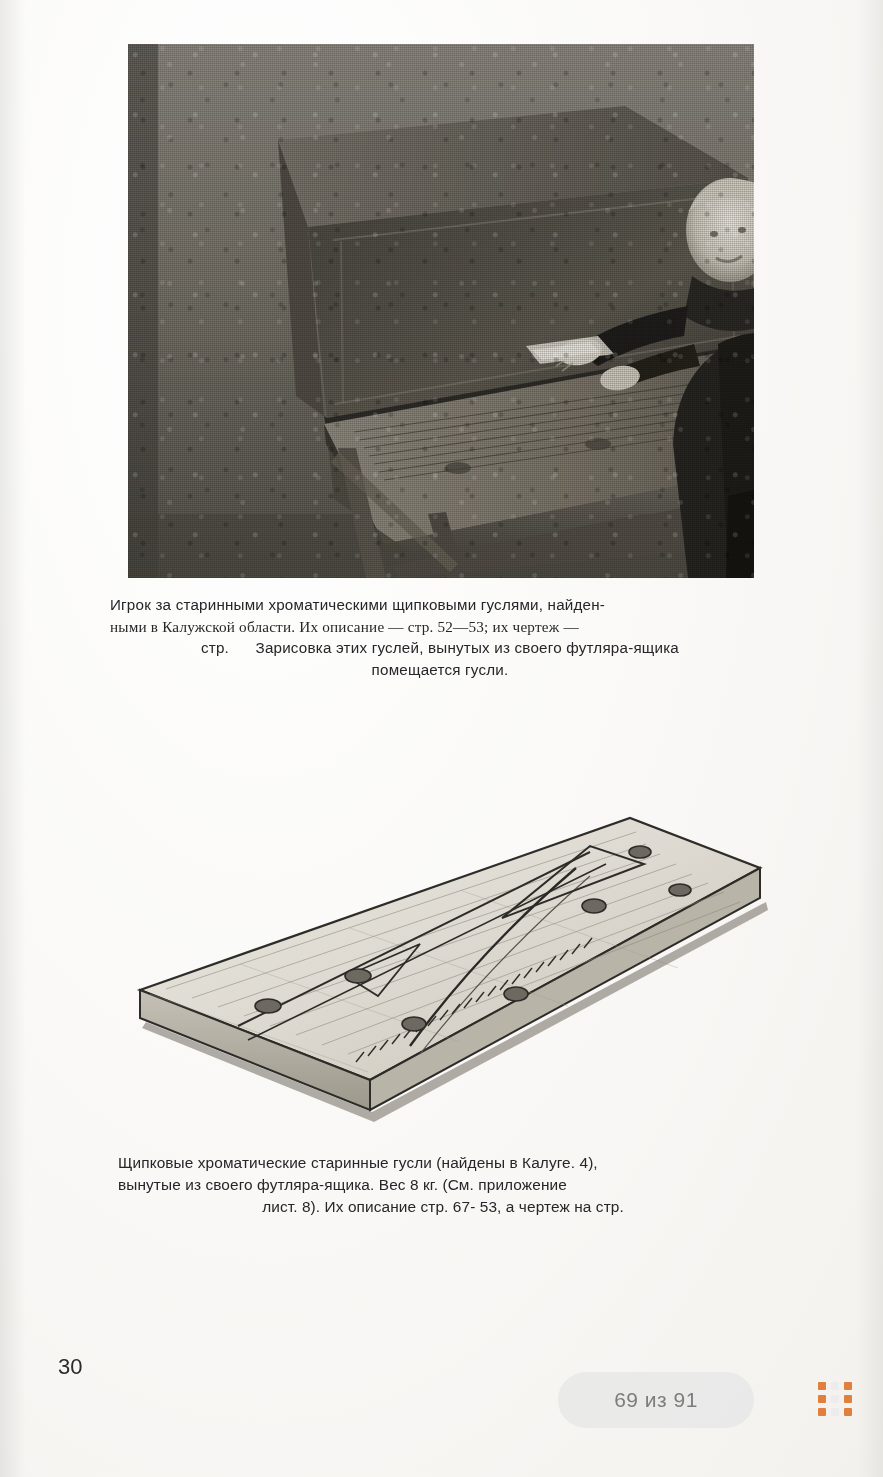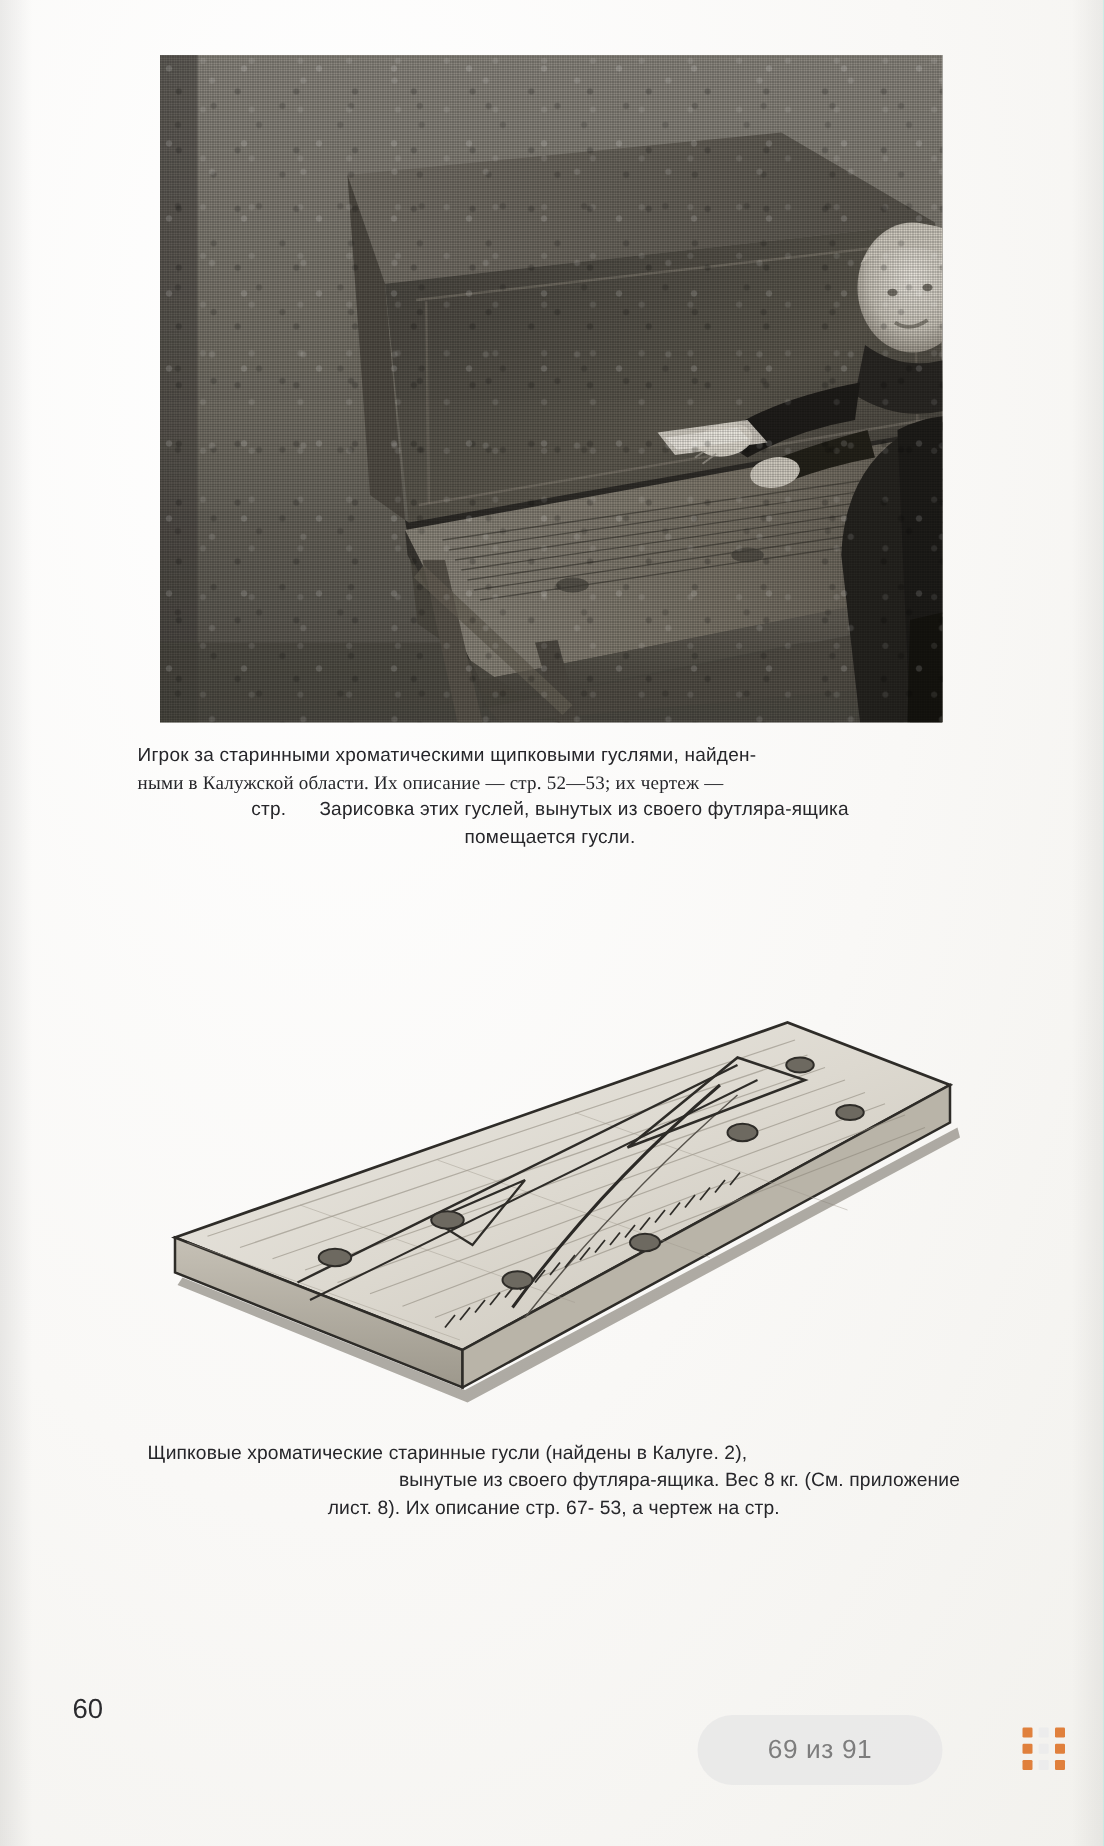--- a/index.html
+++ b/index.html
@@ -11,21 +11,21 @@
     width: 883px;
     height: 1477px;
     position: relative;
     font-family: "Liberation Serif", serif;
     overflow: hidden;
   }
 
   .page {
     position: absolute;
     inset: 0;
-    background: #5eead4;
+    background: #0ea5e9;
   }
 
   
   .paper {
     position: absolute;
     left: 0; top: 0; right: 0; bottom: 0;
     background:
       radial-gradient(ellipse at 30% 20%, #ffffff 0%, #f9f8f6 55%, #f2f1ed 100%);
   }
 
@@ -86,21 +86,21 @@
   #caption-photo .line4 { text-align: center; }
 
   #caption-drawing {
     left: 118px;
     top: 1152px;
     width: 650px;
     font-size: 15.4px;
     letter-spacing: .1px;
   }
   #caption-drawing .line1 { text-align: left; }
-  #caption-drawing .line2 { text-align: right; }
+  #caption-drawing .line2 { text-align: left; }
   #caption-drawing .line3 { text-align: center; }
 
   
   .drawing-wrap {
     position: absolute;
     left: 120px;
     top: 790px;
     width: 660px;
     height: 360px;
   }
@@ -360,26 +360,26 @@
         <ellipse cx="474" cy="116" rx="12" ry="7" fill="#6d6960" stroke="#2e2c28" stroke-width="1.6"></ellipse>
         <ellipse cx="520" cy="62" rx="11" ry="6" fill="#6d6960" stroke="#2e2c28" stroke-width="1.6"></ellipse>
         <ellipse cx="560" cy="100" rx="11" ry="6" fill="#6d6960" stroke="#2e2c28" stroke-width="1.6"></ellipse>
       </g>
 
       <polygon points="26,232 252,322 646,112 648,120 254,332 22,238" fill="#7b776d" opacity=".6"></polygon>
     </svg>
   </div>
 
   <div class="caption" id="caption-drawing">
-    <span class="line line1">Щипковые хроматические старинные гусли (найдены в Калуге. 2),</span>
+    <span class="line line1">Щипковые хроматические старинные гусли (найдены в Калуге. 4),</span>
     <span class="line line2">вынутые из своего футляра-ящика. Вес 8 кг. (См. приложение</span>
     <span class="line line3">лист. 8). Их описание стр. 67- 53, а чертеж на стр.</span>
   </div>
 
-  <div class="page-number">60</div>
+  <div class="page-number">30</div>
 
   <div class="viewer-pill">69 из 91</div>
   <div class="viewer-dots">
     <i></i>
       <i class="dim"></i>
       <i></i>
     <i></i>
       <i class="dim"></i>
       <i></i>
     <i></i>

